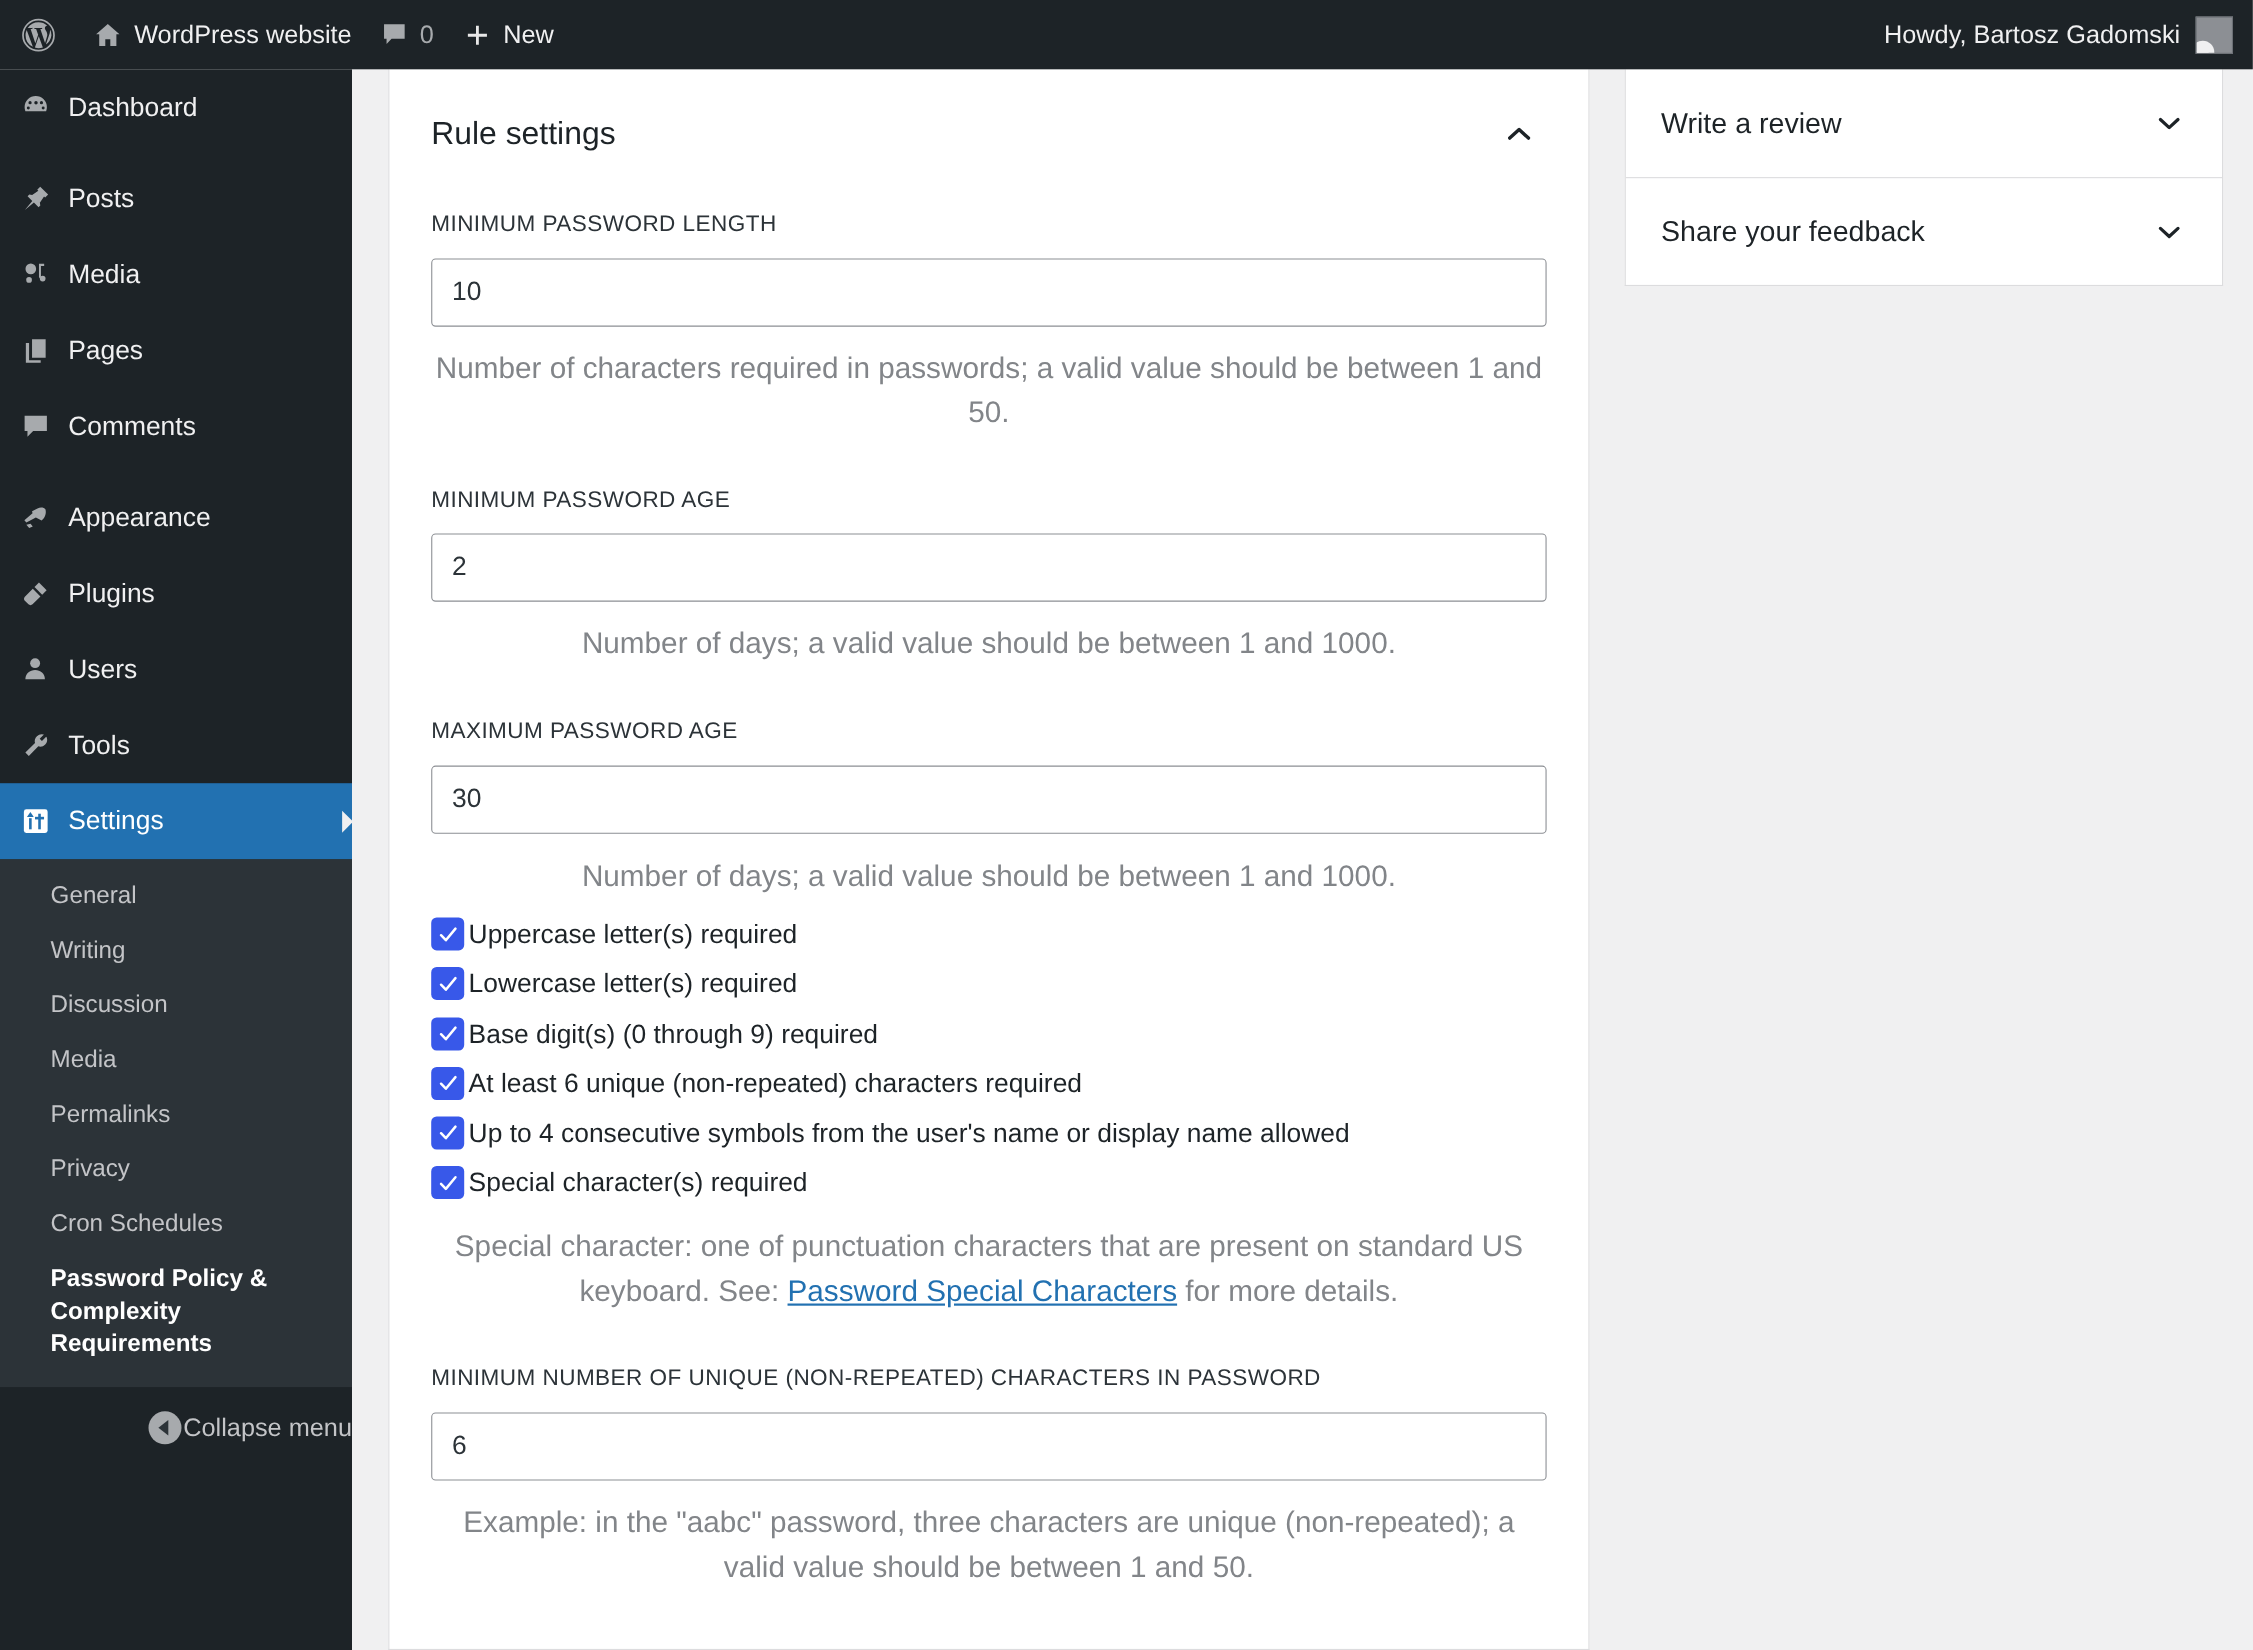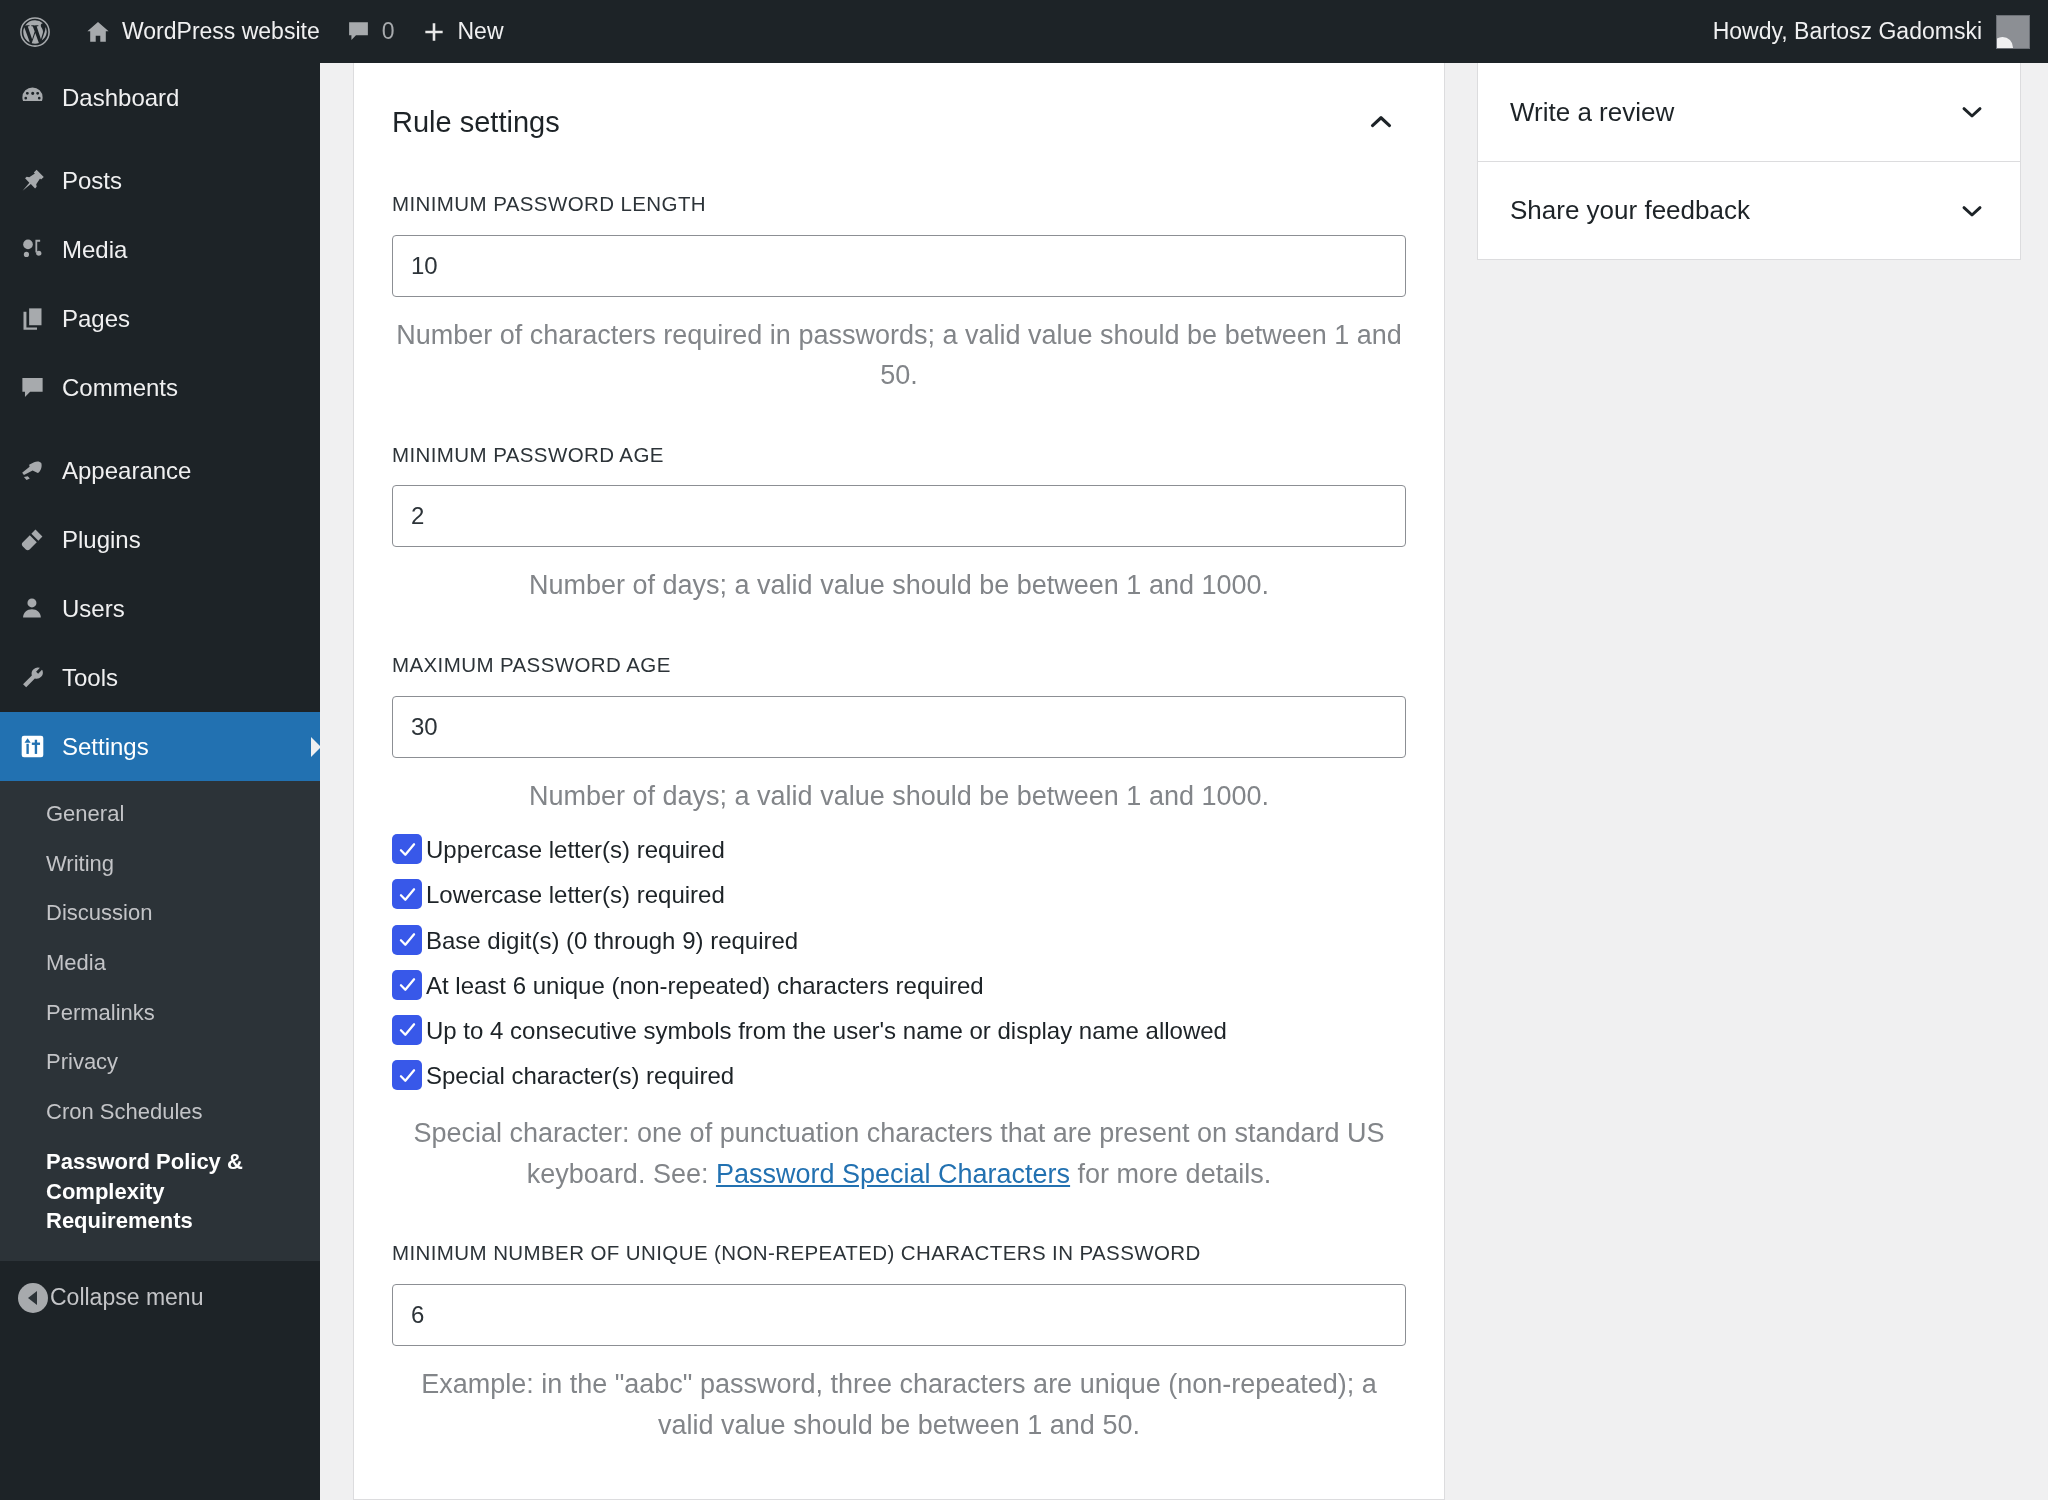--- a/index.html
+++ b/index.html
@@ -88,21 +88,21 @@
     line-height: 1.35;
   }
   .submenu-item.current { color: #fff; font-weight: bold; }
   .collapse-wrap {
     border-top: 1px solid #2c3338;
     margin-top: 0;
   }
   .collapse-menu {
     display: flex; align-items: center; gap: 2px;
     padding: 22px 0 22px 18px;
-    color: #c3c4c7; font-size: 23px; cursor: pointer;
+    color: #c3c4c7; font-size: 23px; cursor: pointer; justify-content: flex-end;
   }
   .collapse-circle {
     width: 30px; height: 30px; border-radius: 50%; background: #a7aaad;
     display: flex; align-items: center; justify-content: center; flex: 0 0 30px;
   }
   .collapse-circle i {
     display: block; width: 0; height: 0;
     border-style: solid; border-width: 7px 9px 7px 0;
     border-color: transparent #2c3338 transparent transparent;
     margin-right: 2px;

